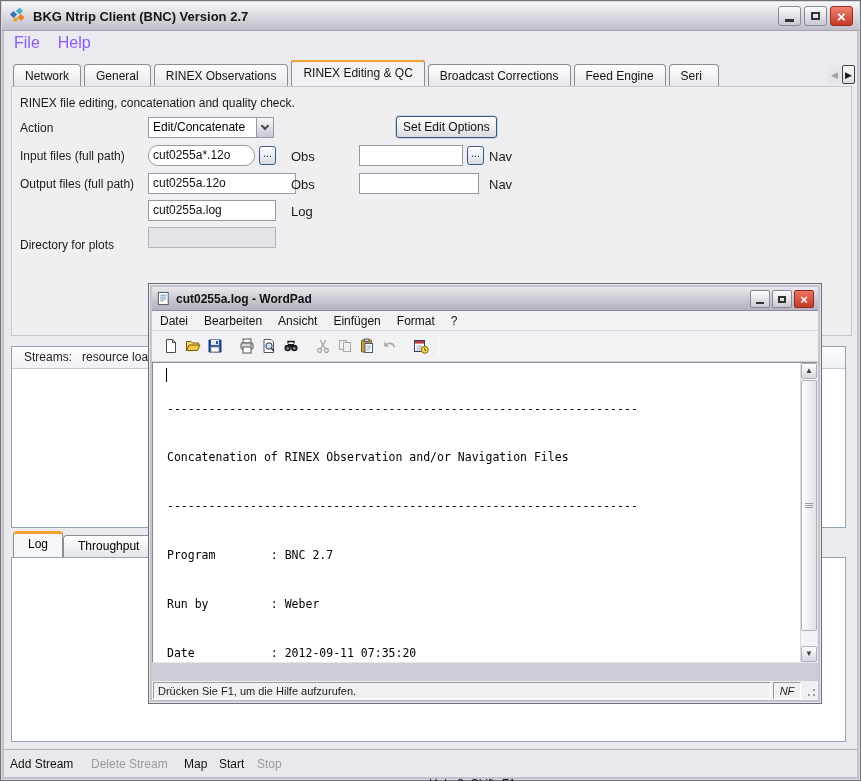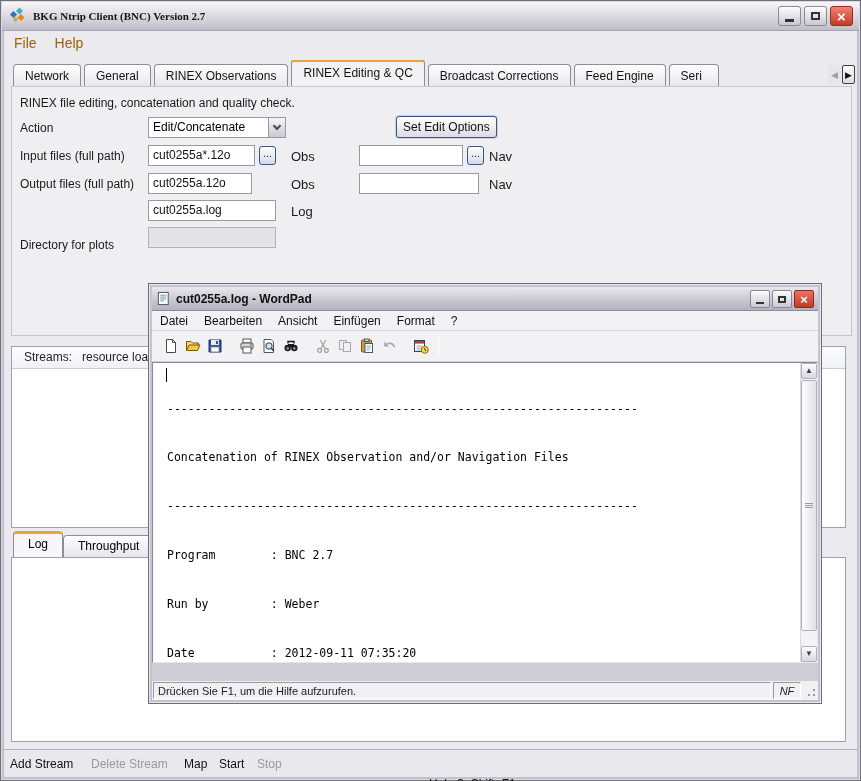--- a/index.html
+++ b/index.html
@@ -7,31 +7,31 @@
   body { position:relative; font-family:"Liberation Sans","DejaVu Sans",sans-serif; background:#ebeaee; overflow:hidden; }
 
   
   .root { position:absolute; inset:0; border:1px solid #716f7a;
           box-shadow: inset 0 0 0 1px #dcdae1, inset 0 0 0 3px #c2c0ca; background:#ebeaee; }
 
   .titlebar { position:absolute; left:1px; top:1px; right:1px; height:29px;
               background:linear-gradient(#f7f6f8 0%, #d9d7de 55%, #bfbdc8 100%);
               display:flex; align-items:center; border-bottom:1px solid #a5a3ae; }
   .titlebar .app-icon { margin:0 6px 0 7px; width:18px; height:18px; }
-  .titlebar .title-text { font-size:11px; font-weight:bold; color:#151515;font-family:Liberation Serif, serif; }
+  .titlebar .title-text { font-size:13px; font-weight:bold; color:#151515; }
   .win-btns { position:absolute; right:6px; top:4px; display:flex; gap:3px; }
   .wbtn { width:23px; height:20px; border:1px solid #8a8894; border-radius:3px;
           background:linear-gradient(#fdfdfe,#c9c7d2); display:flex; align-items:center; justify-content:center; }
   .wbtn.close { background:linear-gradient(#ef8373,#c43a26); border-color:#9a2d1c; }
   .glyph-min { width:9px; height:3px; background:#333; margin-top:9px; }
   .glyph-max { width:9px; height:8px; border:2px solid #333; }
   .glyph-x { color:#fff; font-weight:bold; font-size:15px; line-height:15px; }
 
   .menubar { position:absolute; left:4px; top:31px; right:4px; height:21px; display:flex; align-items:center; }
-  .menubar .mitem { padding:2px 9px; font-size:14px; color:#a16207; }
+  .menubar .mitem { padding:2px 9px; font-size:16px; color:#8b5cf6; }
 
   
   .tabbar { position:absolute; left:12px; right:32px; top:59px; height:27px;
             display:flex; align-items:flex-end; overflow:hidden; }
   .tab { flex:none; border:1px solid #8e8c99; border-bottom:none; border-radius:4px 4px 0 0;
          background:linear-gradient(#fefefe,#e6e5eb); padding:4px 11px 4px; font-size:12px;
          color:#141414; margin-right:3px; height:23px; white-space:nowrap; }
   .tab.active { height:28px; border-top:3px solid #f0a332; background:#f2f1f4; padding-top:4px; }
   .tab.clipped { width:50px; overflow:hidden; }
   .tabscroll { position:absolute; right:5px; top:64px; display:flex; gap:1px; z-index:3; }
@@ -172,38 +172,38 @@
   </div>
   <div class="tabscroll">
     <div class="tsbtn left">◀</div>
     <div class="tsbtn right">▶</div>
   </div>
 
   <div class="form-panel">
     <div class="desc">RINEX file editing, concatenation and quality check.</div>
 
     <div class="flabel" style="left:8px; top:34px;">Action</div>
-    <div class="combo" style="left:136px; top:30px; width:138px;">
+    <div class="combo" style="left:136px; top:30px; width:126px;">
       <span>Edit/Concatenate</span>
       <div class="arrowbtn">
           <div class="chev"></div>
         </div>
     </div>
     <div class="pushbtn" style="left:384px; top:29px;">Set Edit Options</div>
 
     <div class="flabel" style="left:8px; top:62px;">Input files (full path)</div>
-    <div class="field" style="left:136px; top:58px; width:107px;">cut0255a*.12o</div>
+    <div class="field" style="left:136px; top:58px; width:107px;border-radius:10px;">cut0255a*.12o</div>
     <div class="browse" style="left:247px; top:59px;">...</div>
     <div class="tag" style="left:279px; top:62px;">Obs</div>
     <div class="field" style="left:347px; top:58px; width:104px;"></div>
     <div class="browse" style="left:455px; top:59px;">...</div>
     <div class="tag" style="left:477px; top:62px;">Nav</div>
 
     <div class="flabel" style="left:8px; top:90px;">Output files (full path)</div>
-    <div class="field" style="left:136px; top:86px; width:104px;">cut0255a.12o</div>
+    <div class="field" style="left:136px; top:86px; width:148px;">cut0255a.12o</div>
     <div class="tag" style="left:279px; top:90px;">Obs</div>
     <div class="field" style="left:347px; top:86px; width:120px;"></div>
     <div class="tag" style="left:477px; top:90px;">Nav</div>
 
     <div class="field" style="left:136px; top:113px; width:128px;">cut0255a.log</div>
     <div class="tag" style="left:279px; top:117px;">Log</div>
 
     <div class="flabel" style="left:8px; top:144px;margin-top:7px;">Directory for plots</div>
     <div class="field disabled" style="left:136px; top:140px; width:128px;"></div>
   </div>

